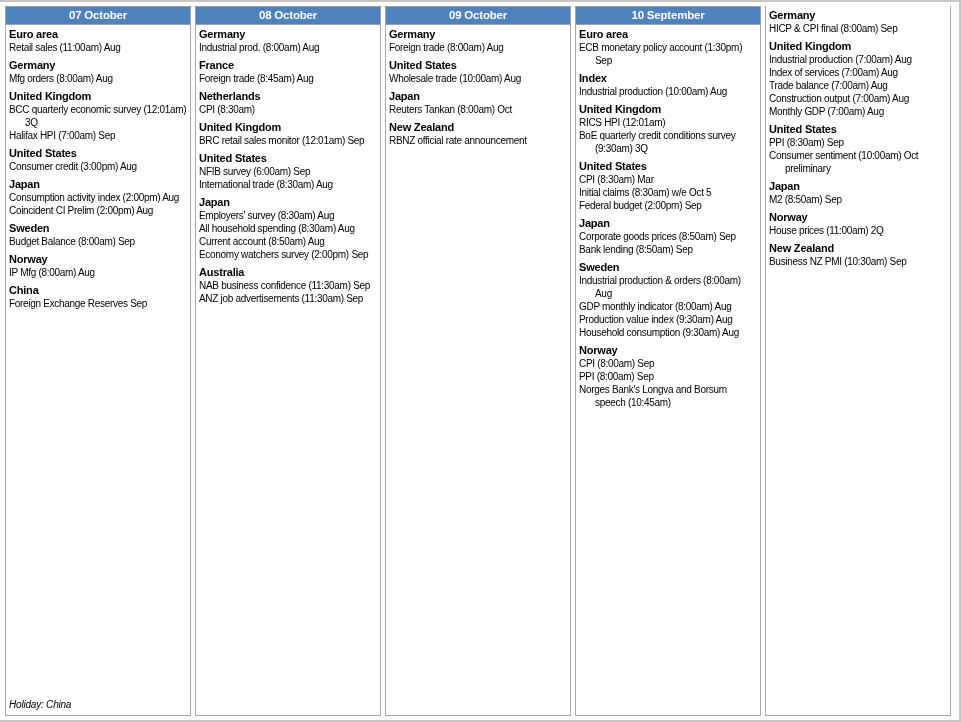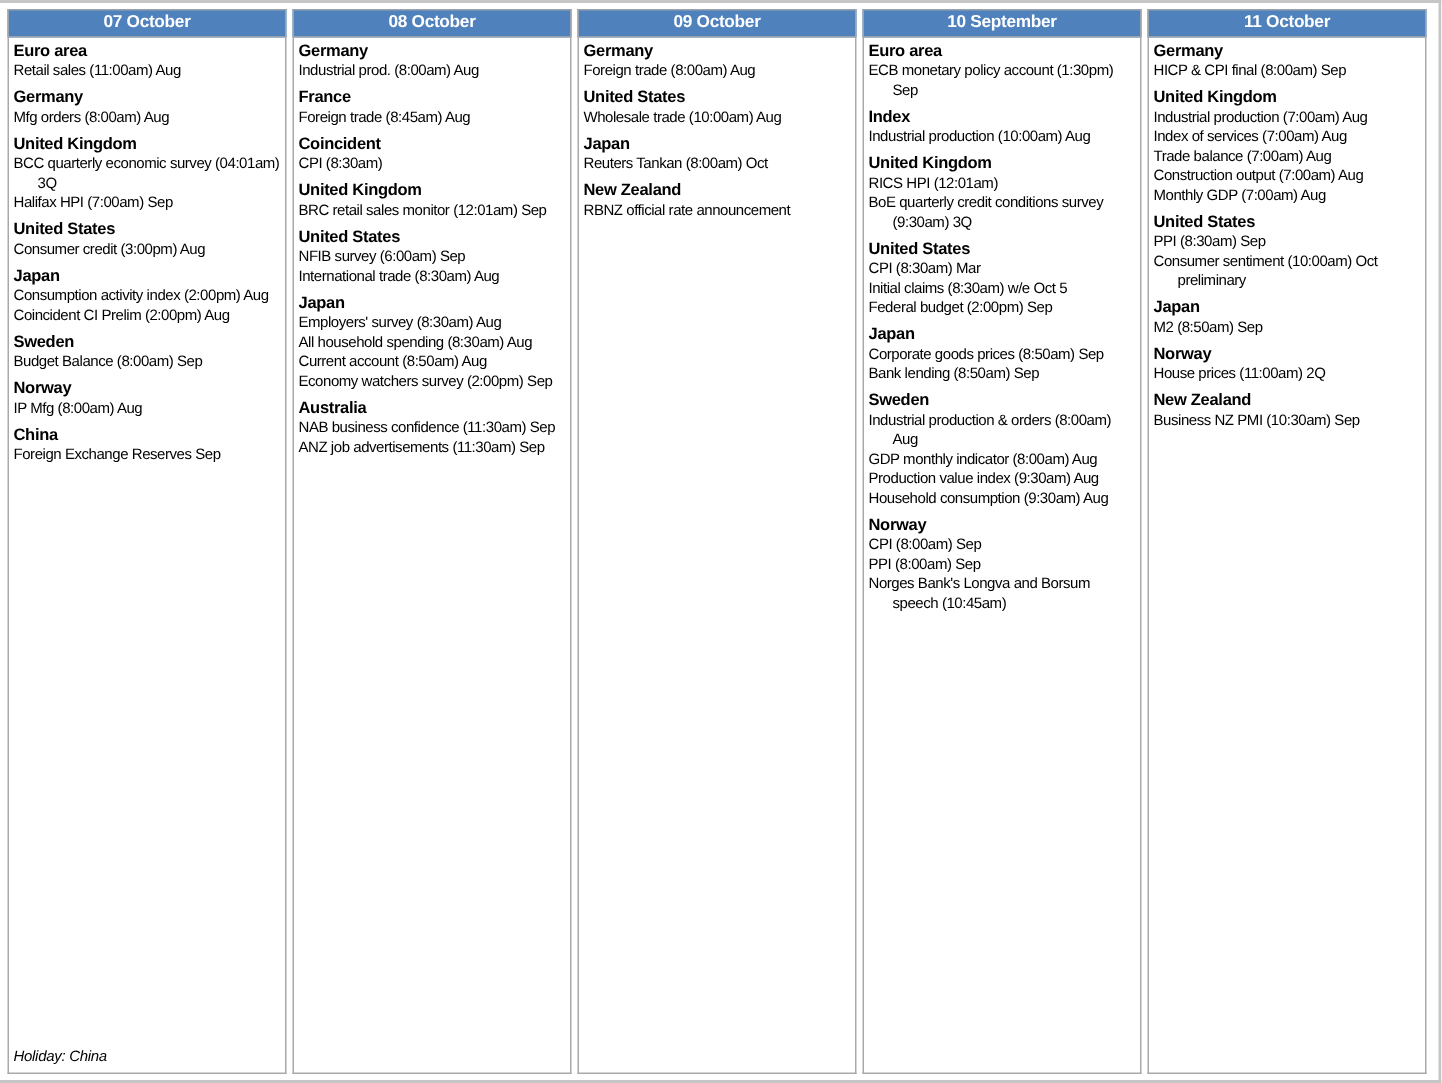--- a/index.html
+++ b/index.html
@@ -84,21 +84,21 @@
 <div class="page">
   <div class="columns" id="columns">
       <div class="col">
         <div class="col-header">07 October</div>
         <div class="col-body">
           <div class="country">Euro area</div>
           <div class="event">Retail sales (11:00am) Aug</div>
           <div class="country">Germany</div>
           <div class="event">Mfg orders (8:00am) Aug</div>
           <div class="country">United Kingdom</div>
-          <div class="event">BCC quarterly economic survey (04:01am) 3Q</div>
+          <div class="event">BCC quarterly economic survey (12:01am) 3Q</div>
           <div class="event">Halifax HPI (7:00am) Sep</div>
           <div class="country">United States</div>
           <div class="event">Consumer credit (3:00pm) Aug</div>
           <div class="country">Japan</div>
           <div class="event">Consumption activity index (2:00pm) Aug</div>
           <div class="event">Coincident CI Prelim (2:00pm) Aug</div>
           <div class="country">Sweden</div>
           <div class="event">Budget Balance (8:00am) Sep</div>
           <div class="country">Norway</div>
           <div class="event">IP Mfg (8:00am) Aug</div>
@@ -107,21 +107,21 @@
           <div class="holiday">Holiday: China</div>
         </div>
       </div>
       <div class="col">
         <div class="col-header">08 October</div>
         <div class="col-body">
           <div class="country">Germany</div>
           <div class="event">Industrial prod. (8:00am) Aug</div>
           <div class="country">France</div>
           <div class="event">Foreign trade (8:45am) Aug</div>
-          <div class="country">Coincident</div>
+          <div class="country">Netherlands</div>
           <div class="event">CPI (8:30am)</div>
           <div class="country">United Kingdom</div>
           <div class="event">BRC retail sales monitor (12:01am) Sep</div>
           <div class="country">United States</div>
           <div class="event">NFIB survey (6:00am) Sep</div>
           <div class="event">International trade (8:30am) Aug</div>
           <div class="country">Japan</div>
           <div class="event">Employers' survey (8:30am) Aug</div>
           <div class="event">All household spending (8:30am) Aug</div>
           <div class="event">Current account (8:50am) Aug</div>
@@ -166,21 +166,20 @@
           <div class="event">GDP monthly indicator (8:00am) Aug</div>
           <div class="event">Production value index (9:30am) Aug</div>
           <div class="event">Household consumption (9:30am) Aug</div>
           <div class="country">Norway</div>
           <div class="event">CPI (8:00am) Sep</div>
           <div class="event">PPI (8:00am) Sep</div>
           <div class="event">Norges Bank's Longva and Borsum speech (10:45am)</div>
         </div>
       </div>
       <div class="col">
-        <div class="col-header">11 October</div>
         <div class="col-body">
           <div class="country">Germany</div>
           <div class="event">HICP &amp; CPI final (8:00am) Sep</div>
           <div class="country">United Kingdom</div>
           <div class="event">Industrial production (7:00am) Aug</div>
           <div class="event">Index of services (7:00am) Aug</div>
           <div class="event">Trade balance (7:00am) Aug</div>
           <div class="event">Construction output (7:00am) Aug</div>
           <div class="event">Monthly GDP (7:00am) Aug</div>
           <div class="country">United States</div>

